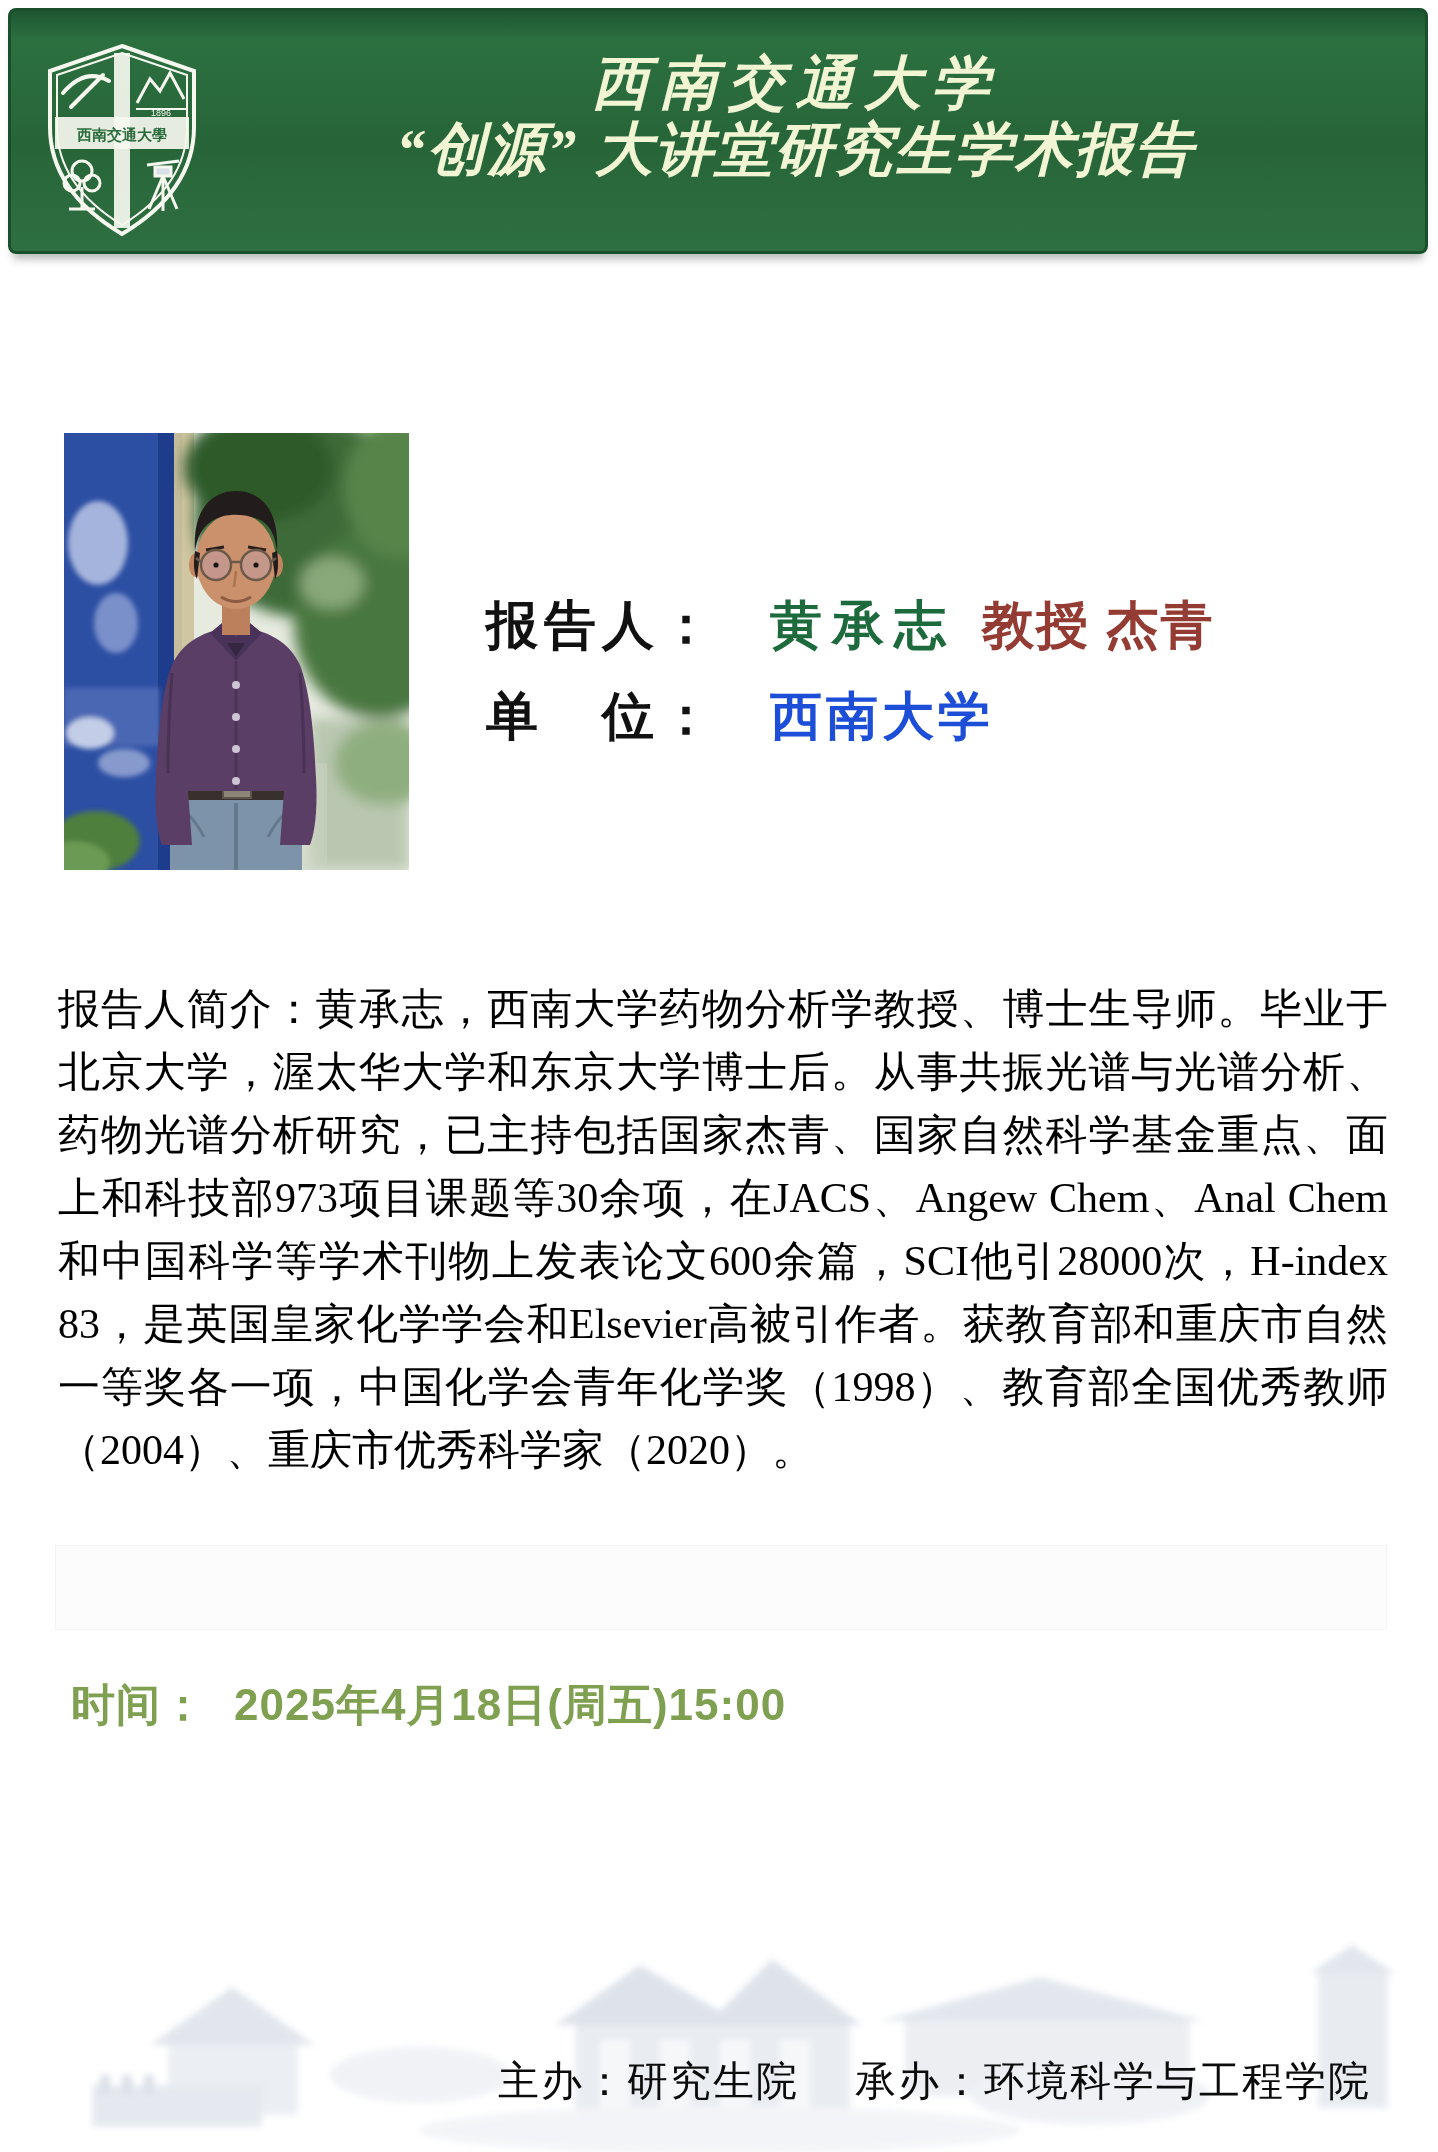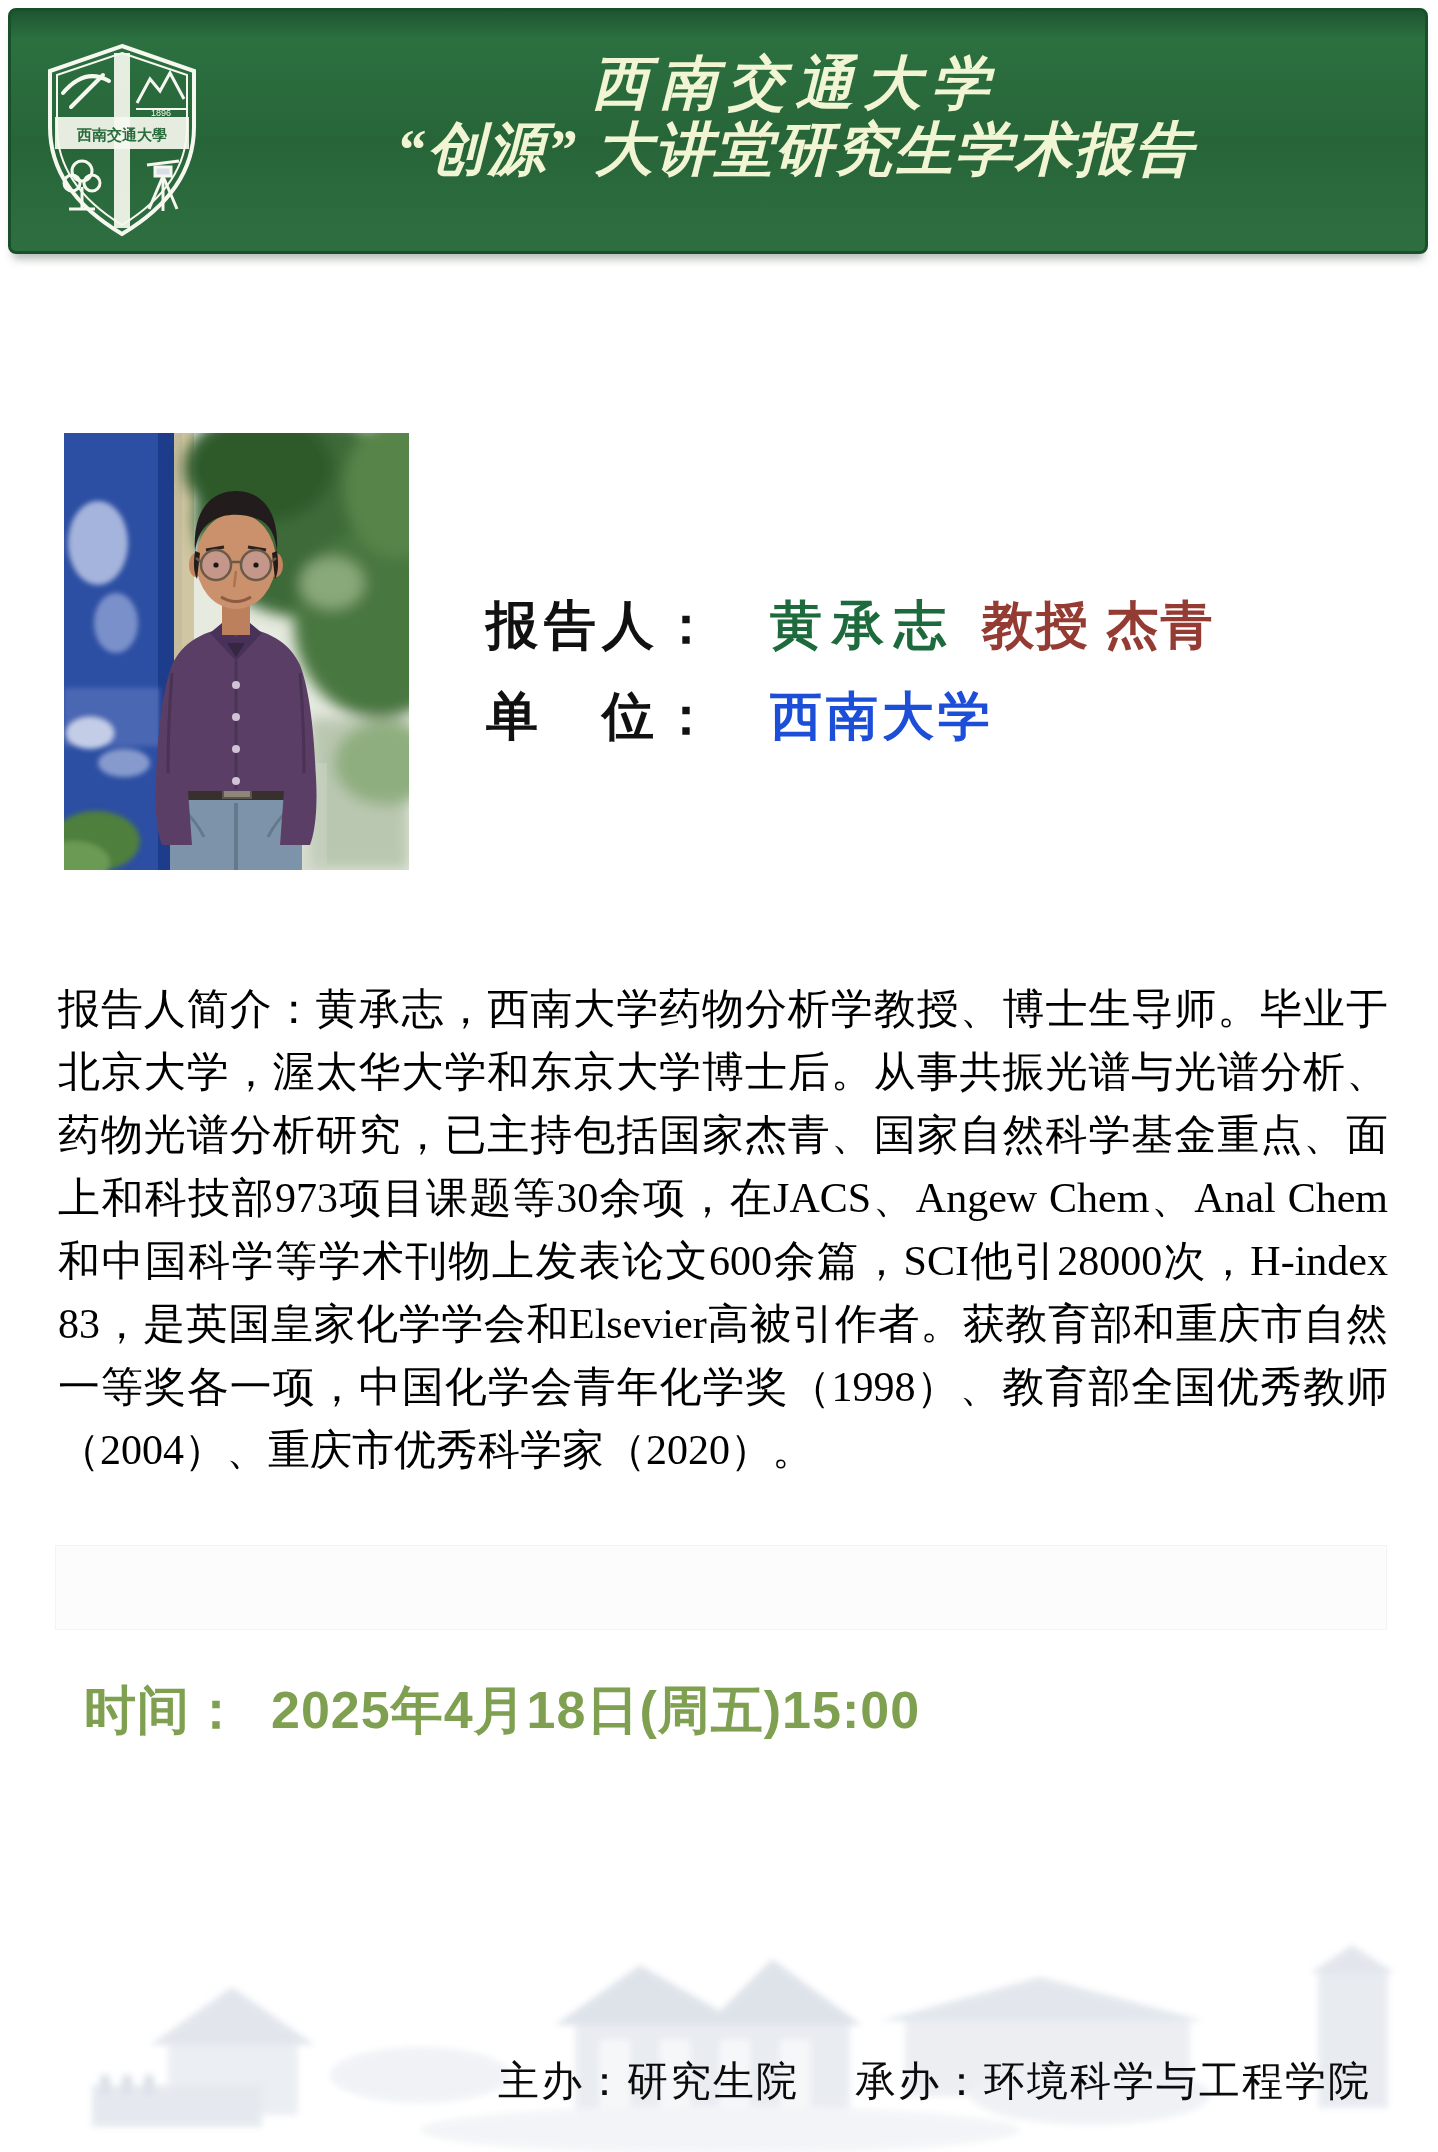--- a/index.html
+++ b/index.html
@@ -51,22 +51,22 @@
     font-size:42px;line-height:63px;color:#000;
     text-align:justify;margin:0;
   }
   
   .faint-panel{
     position:absolute;left:55px;top:1545px;width:1332px;height:85px;
     background:#fcfcfc;border:1px solid #f3f3f3;box-sizing:border-box;
   }
   
   .schedule-row{
-    position:absolute;left:84px;
-    font-size:52px;font-weight:bold;color:#7fa050;
+    position:absolute;left:71px;
+    font-size:44px;font-weight:bold;color:#7fa050;
     letter-spacing:1px;white-space:nowrap;
   }
   .time-row{top:1676px;}
   .location-row{top:1780px;}
   .schedule-value{margin-left:28px;}
   
   .campus-watermark{position:absolute;left:0;top:1925px;width:1438px;height:227px;}
   
   .footer-credits{
     position:absolute;left:498px;top:2054px;z-index:5;

